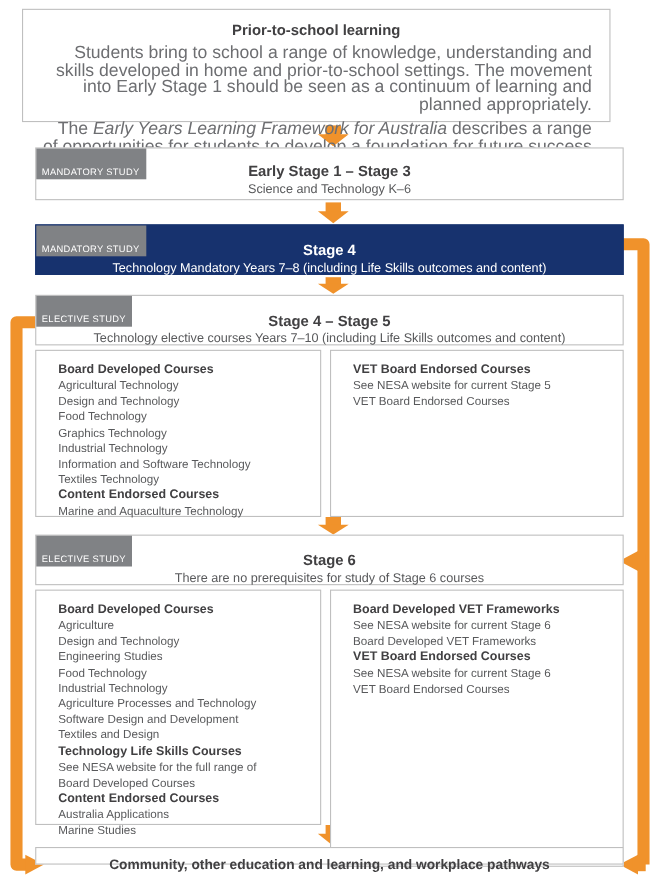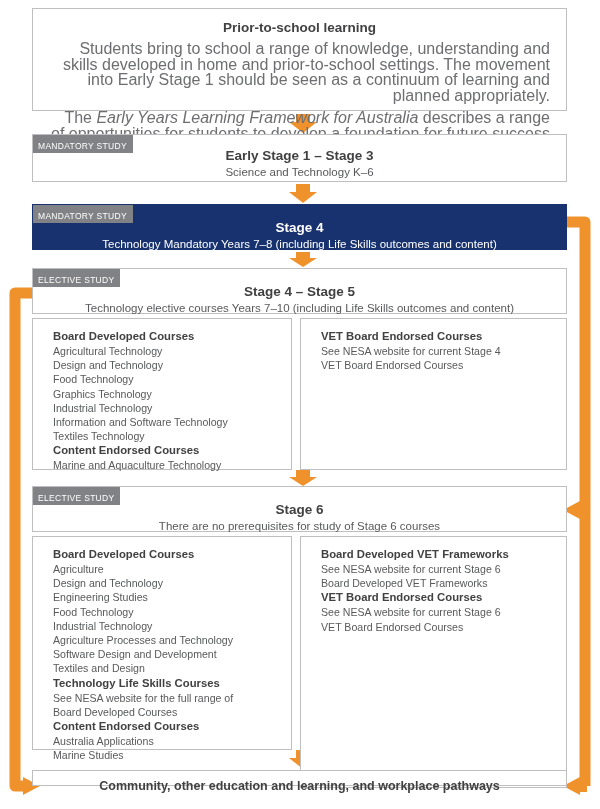--- a/index.html
+++ b/index.html
@@ -49,21 +49,21 @@
   
   .badge {
     position: absolute;
     left: 0;
     top: 0;
     background: #808285;
     color: #ffffff;
     font-size: 8.5px;
     letter-spacing: .3px;
     line-height: 12px;
-    padding: 5px 6px 1px 5px;
+    padding: 15px 6px 1px 5px;
     white-space: nowrap;
     font-family: "Liberation Sans", sans-serif;
   }
 
   .hdr-title {
     text-align: center;
     font-weight: bold;
     font-size: 13.5px;
     color: #414042;
     line-height: 17px;
@@ -73,21 +73,21 @@
   .hdr-sub {
     text-align: center;
     font-size: 11.5px;
     color: #58595b;
     line-height: 16px;
   }
   .box.navy .hdr-sub { color: #ffffff; }
 
   
   #intro-box {
-    left: 32px; top: 8px; width: 535px; height: 103px;
+    left: 20px; top: 8px; width: 535px; height: 103px;
     padding: 8px 16px 0 16px;
   }
   #intro-title {
     text-align: center;
     font-weight: bold;
     font-size: 13.5px;
     color: #414042;
     margin: 2px 0 4px 0;
     line-height: 18px;
   }
@@ -237,21 +237,21 @@
       <div class="grp-item">Food Technology</div>
       <div class="grp-item">Graphics Technology</div>
       <div class="grp-item">Industrial Technology</div>
       <div class="grp-item">Information and Software Technology</div>
       <div class="grp-item">Textiles Technology</div>
       <div class="grp-title">Content Endorsed Courses</div>
       <div class="grp-item">Marine and Aquaculture Technology</div>
     </div>
   <div class="panel" id="s45-right">
       <div class="grp-title">VET Board Endorsed Courses</div>
-      <div class="grp-item">See NESA website for current Stage 4</div>
+      <div class="grp-item">See NESA website for current Stage 5</div>
       <div class="grp-item">VET Board Endorsed Courses</div>
     </div>
 
   <div class="box" id="s6-head">
     <div class="badge">ELECTIVE STUDY</div>
     <div class="head-inner">
       <div class="hdr-title">Stage 6</div>
       <div class="hdr-sub">There are no prerequisites for study of Stage 6 courses</div>
     </div>
   </div>

